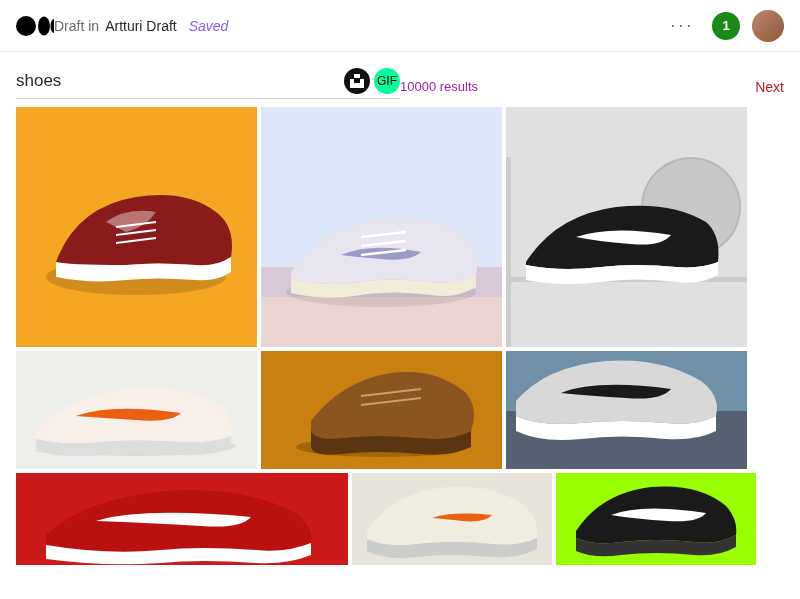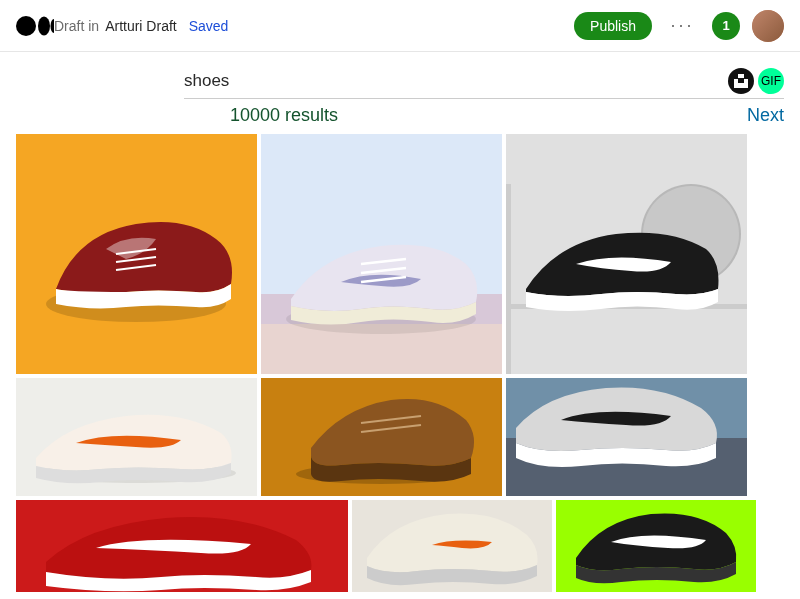--- a/index.html
+++ b/index.html
@@ -27,21 +27,21 @@
     }
     .draft-info {
       display: flex;
       align-items: center;
       gap: 6px;
       font-size: 14px;
       color: #292929;
       margin-left: 0;
     }
     .draft-text { color: #6b6b6b; font-size: 14px; }
-    .saved-text { color: #1d4ed8; font-size: 14px; margin-left: 6px; }
+    .saved-text { color: #8b5cf6; font-size: 14px; margin-left: 6px; font-style: italic; }
     .header-right {
       display: flex;
       align-items: center;
       gap: 12px;
       margin-left: auto;
     }
     .publish-btn {
       background: #1a8917;
       color: #fff;
       border: none;
@@ -88,22 +88,21 @@
       width: 100%;
       height: 100%;
       background: linear-gradient(135deg, #c0856a 0%, #8b5a3c 100%);
       border-radius: 50%;
     }
 
     
     .search-area {
       padding: 16px 16px 8px;
       display: flex;
-      flex-direction: column;
-      align-items: flex-end;
+      align-items: center;
     }
     .search-bar {
       display: flex;
       align-items: center;
       width: 100%;
       max-width: 600px;
       border-bottom: 1px solid #ccc;
       padding-bottom: 4px;
       position: relative;
     }
@@ -142,27 +141,26 @@
     }
     .results-row {
       display: flex;
       align-items: center;
       justify-content: space-between;
       width: 100%;
       max-width: 600px;
       margin-top: 6px;
     }
     .results-count {
-      font-size: 18px;
-      color: #14532d;
-      margin-left: 46px;
+      font-size: 13px;
+      color: #a21caf;
     }
     .next-btn {
-      font-size: 18px;
-      color: #0369a1;
+      font-size: 14px;
+      color: #b91c1c;
       background: none;
       border: none;
       cursor: pointer;
       font-weight: 500;
     }
 
     
     .row1 { display: flex; gap: 4px; padding: 0 16px; margin-bottom: 4px; }
     .row2 { display: flex; gap: 4px; padding: 0 16px; margin-bottom: 4px; }
     .row3 { display: flex; gap: 4px; padding: 0 16px; }
@@ -195,21 +193,20 @@
       <ellipse cx="28" cy="11" rx="6" ry="9.5" fill="black"></ellipse>
       <ellipse cx="38" cy="11" rx="3.5" ry="7" fill="black"></ellipse>
     </svg>
   </div>
   <div class="draft-info">
     <span class="draft-text">Draft in</span>
     <span>Artturi Draft</span>
     <span class="saved-text">Saved</span>
   </div>
   <div class="header-right">
-    <button class="publish-btn">Publish</button>
     <button class="more-btn">···</button>
     <div class="notif-badge">1</div>
     <div class="avatar">
       <div class="avatar-img"></div>
     </div>
   </div>
 </div>
 
 <div class="search-area">
   <div class="search-bar">

